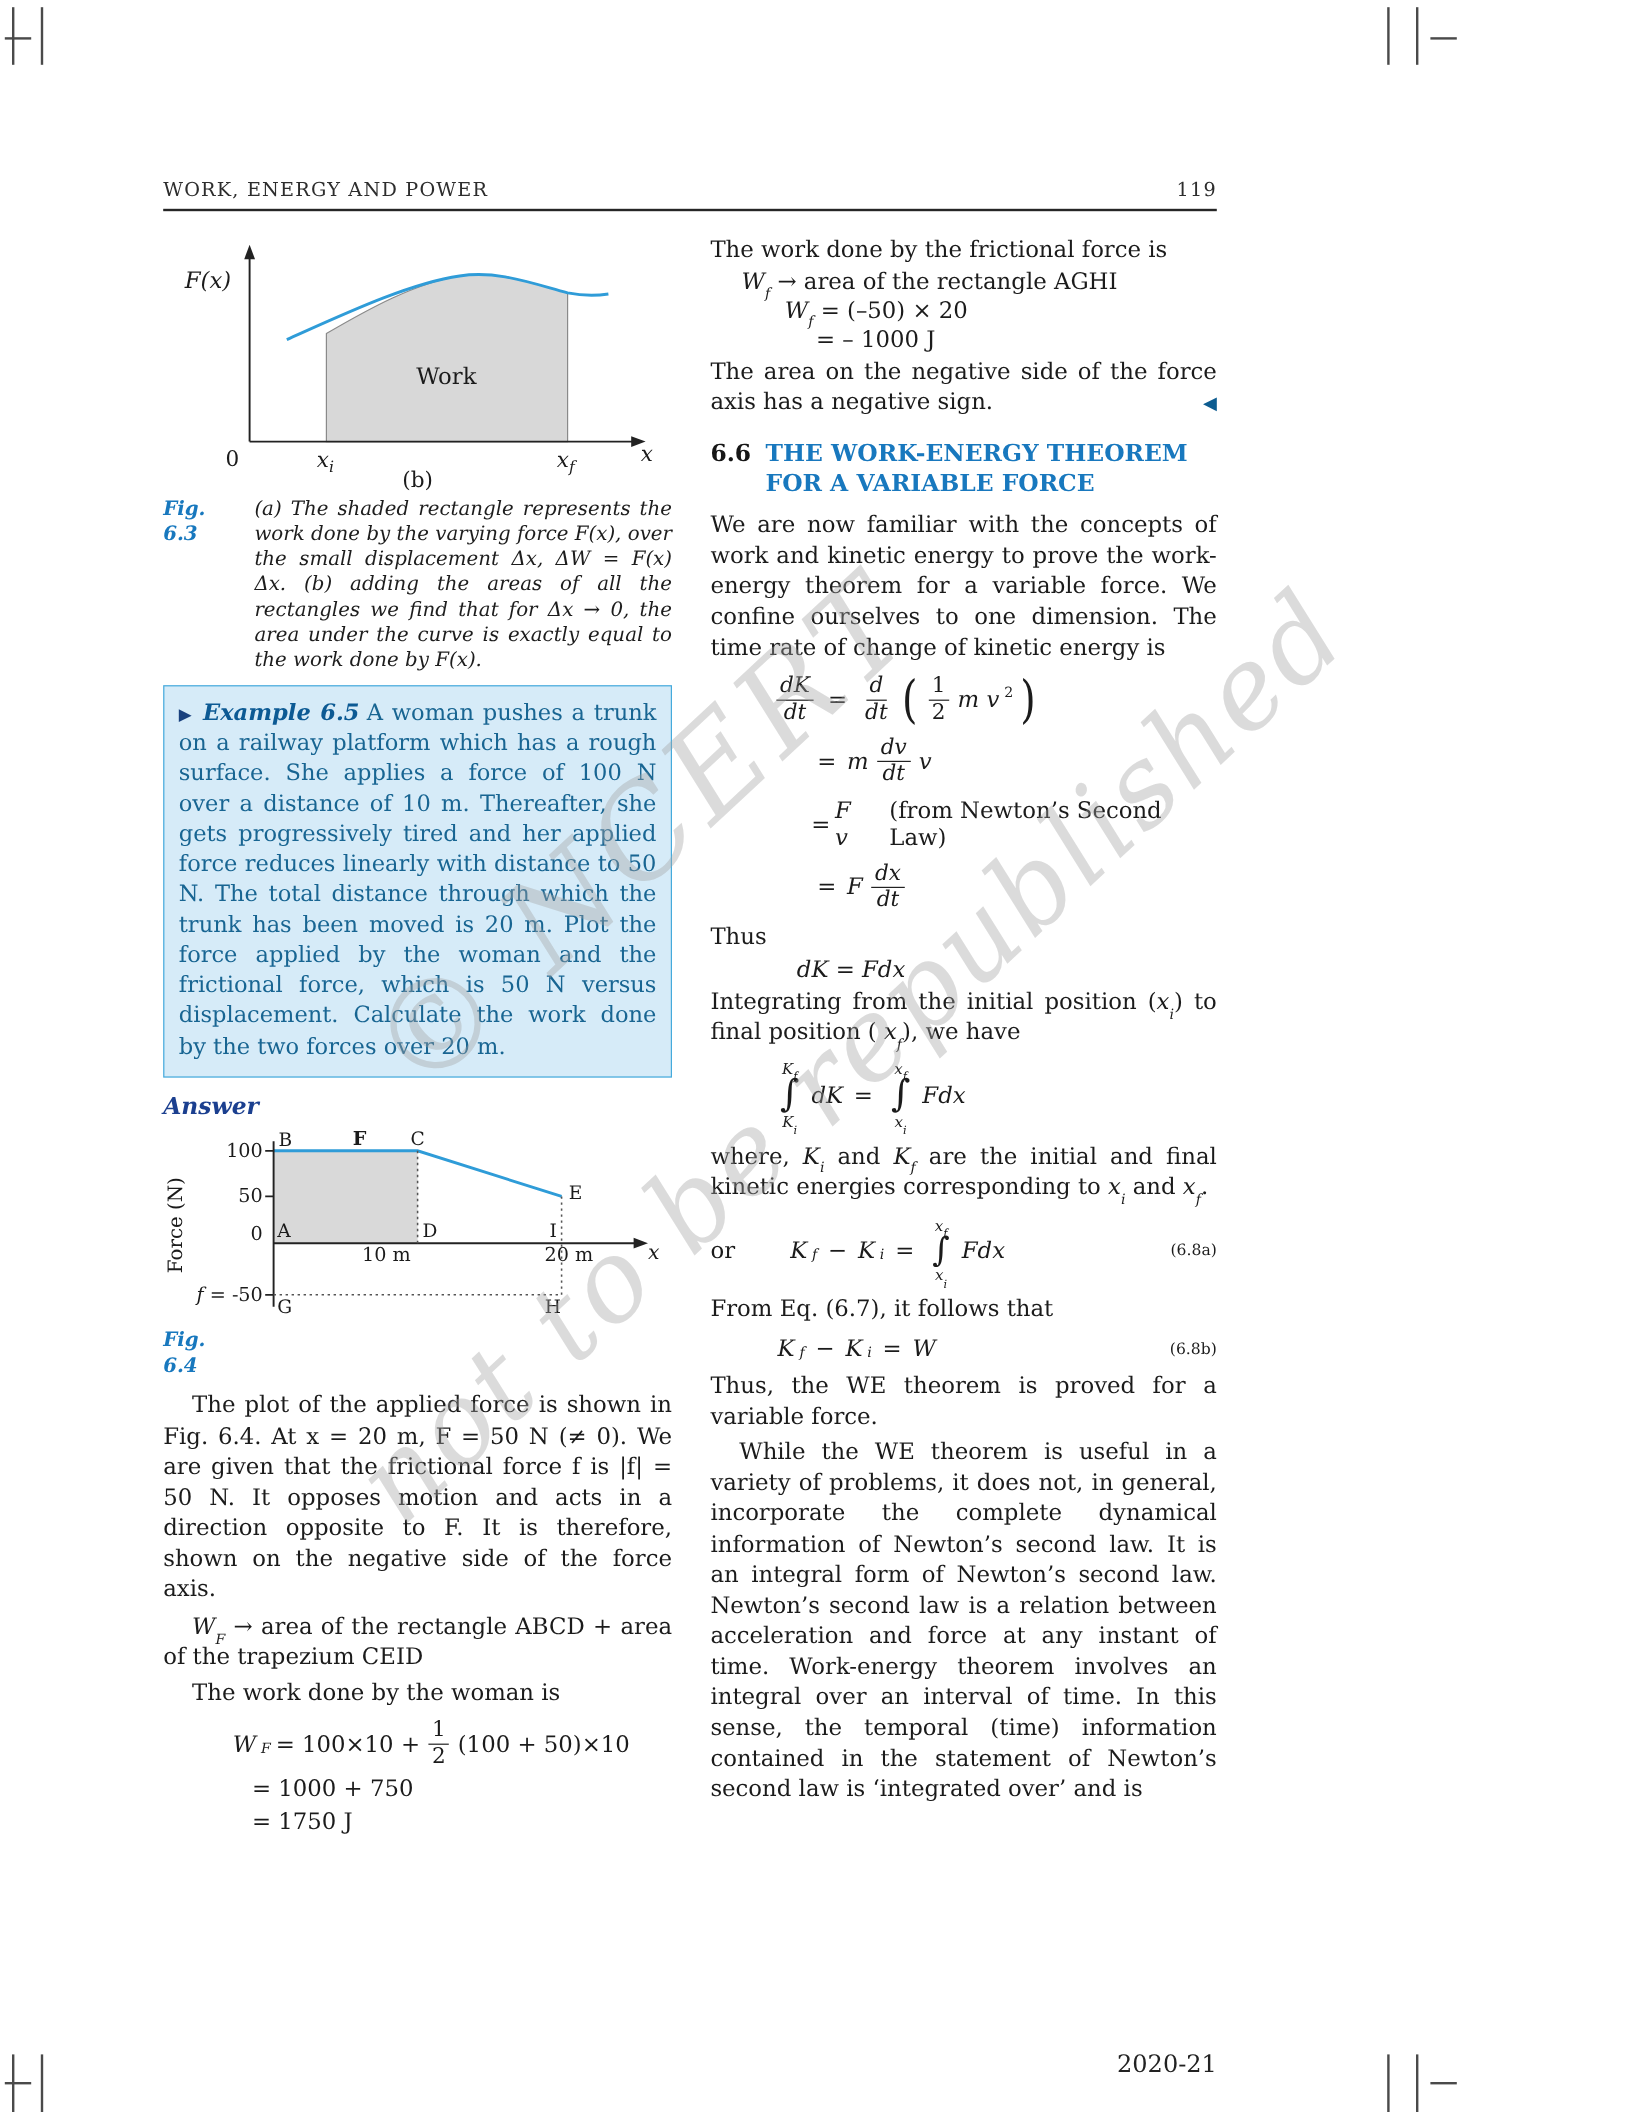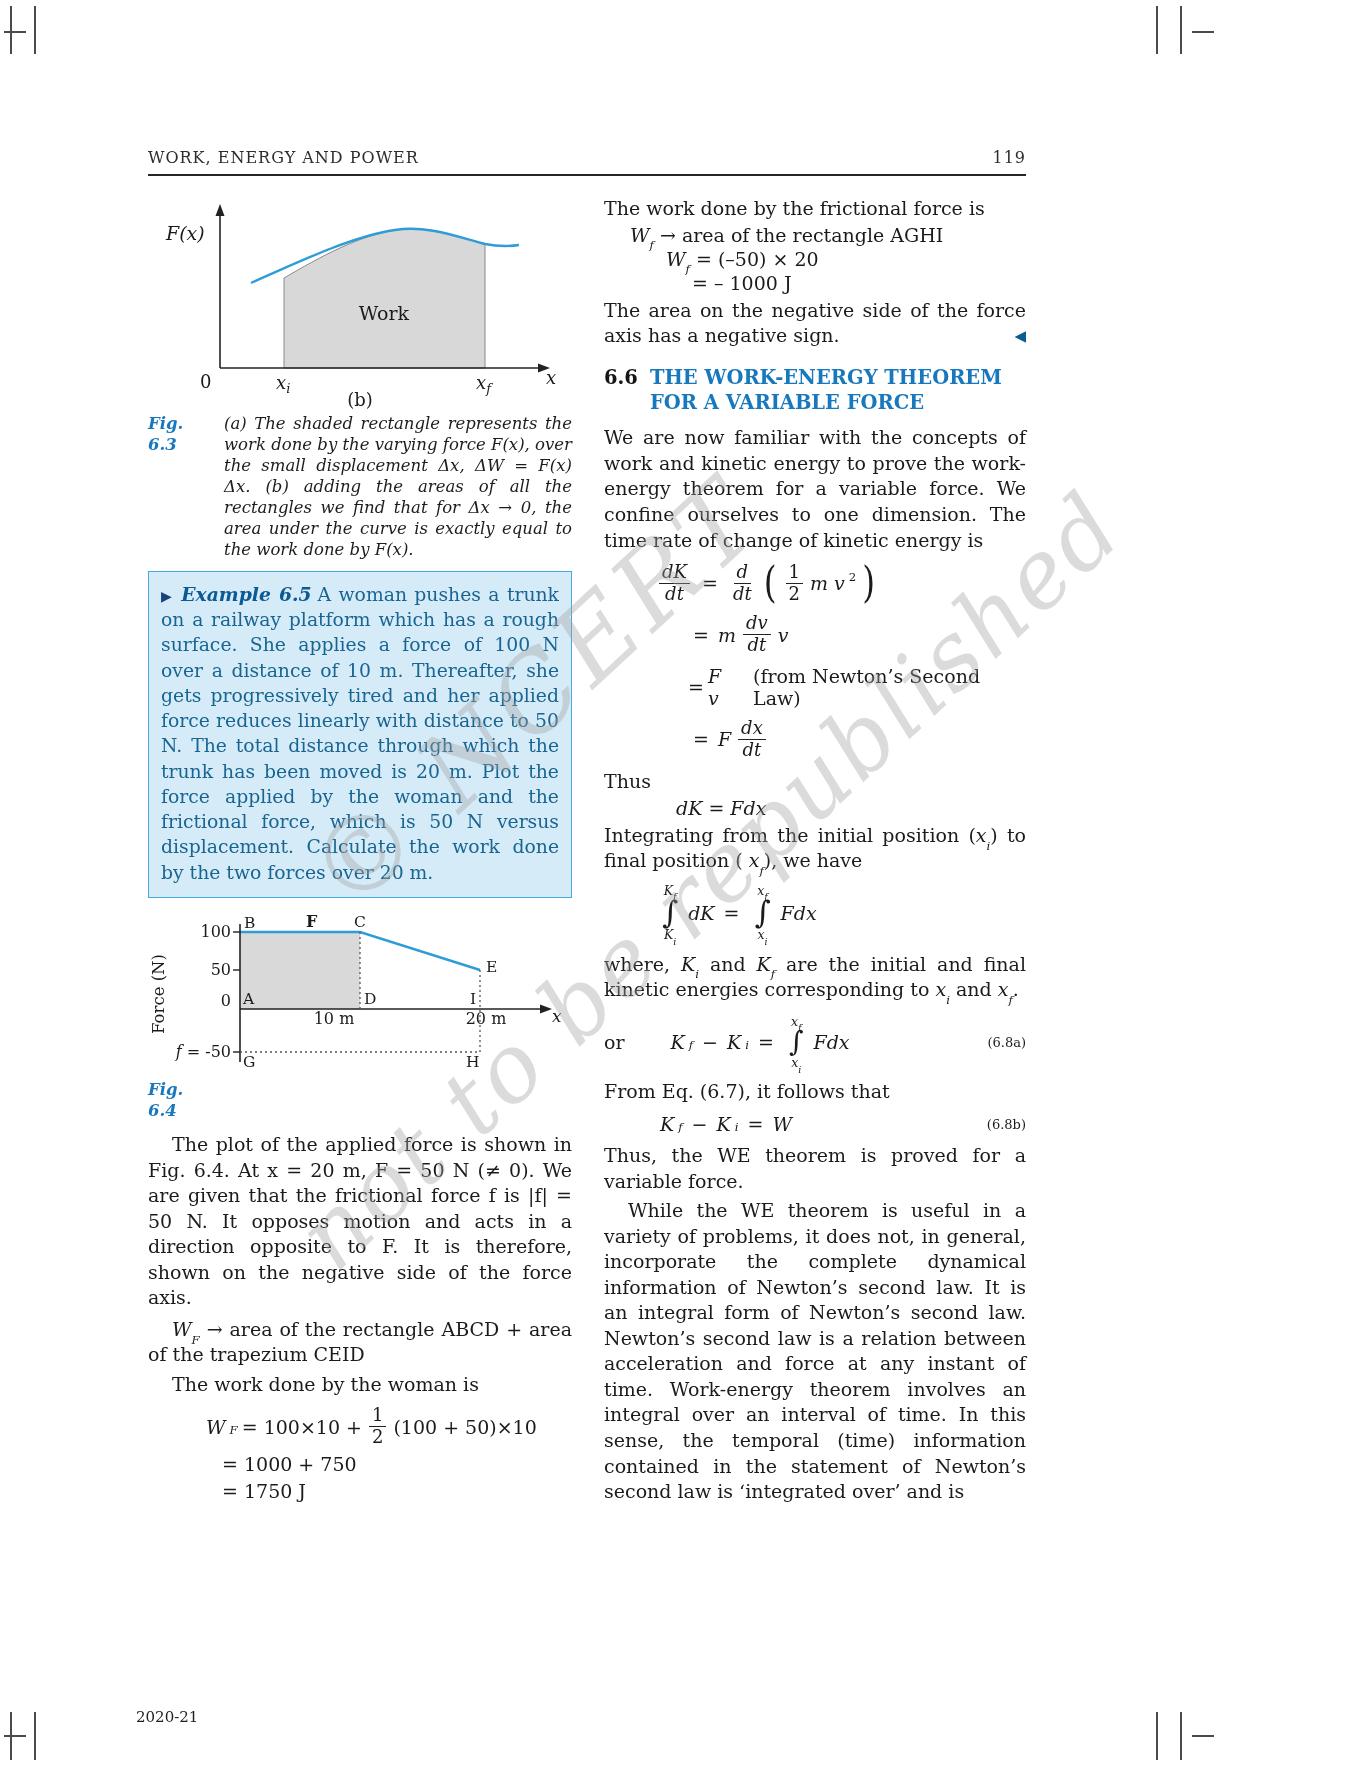--- a/index.html
+++ b/index.html
@@ -8,21 +8,21 @@
 
   
   .cm { position:absolute; background:#4a4a4a; }
 
   
   .watermark { position:absolute; left:-30px; top:600px; width:1300px; transform:rotate(-43deg);
                text-align:center; color:#a3a3a3; opacity:0.38; font-style:italic; z-index:3; pointer-events:none; }
   .wm1 { font-size:104px; letter-spacing:6px; }
   .wm2 { font-size:94px; letter-spacing:3px; margin-top:140px; }
 
-  .content { position:absolute; left:148px; top:148px; width:878px; z-index:1; }
+  .content { position:absolute; left:136px; top:148px; width:878px; z-index:1; }
   .pagehead { display:flex; justify-content:space-between; align-items:flex-end; font-size:16px;
               letter-spacing:1px; color:#2d2d2d; padding-bottom:7px; border-bottom:2.6px solid #262626; }
   .columns { display:flex; gap:32px; margin-top:20px; }
   .col-left { width:424px; }
   .col-right { width:422px; }
 
   .para { font-size:19px; line-height:1.345; text-align:justify; }
   .ind { text-indent:24px; }
   .mi { font-style:italic; }
   sub { font-size:0.62em; font-style:italic; line-height:0; position:relative; top:3px; }
@@ -73,22 +73,22 @@
   .eqtag { margin-left:auto; font-size:13px; }
   .orword { margin-right:42px; }
   .ind1 { margin-left:52px; }
   .ind2 { margin-left:84px; }
   .ind3 { margin-left:72px; }
   .ind4 { padding-left:56px; }
 
   .eqblock { margin:8px 0 0 58px; }
   .eqblock .eqrow { margin:5px 0; }
 
-  .pagefooter { position:absolute; left:136px; top:1708px; width:878px; text-align:left;
-                font-size:15px; color:#222; z-index:1; }
+  .pagefooter { position:absolute; left:136px; top:1708px; width:878px; text-align:right;
+                font-size:20px; color:#222; z-index:1; }
 </style>
 </head>
 <body>
 
 <div>
     <div class="cm" style="left:10px;top:6px;width:1.6px;height:48px"></div>
     <div class="cm" style="left:34px;top:6px;width:1.6px;height:48px"></div>
     <div class="cm" style="left:4px;top:31px;width:22px;height:1.6px"></div>
   </div>
 <div>
@@ -143,20 +143,21 @@
 
       <div class="figcaption">
         <span class="figtag">Fig. 6.3</span>
         <span class="captext">(a) The shaded rectangle represents the work done by the varying force F(x), over the small displacement Δx, ΔW = F(x) Δx. (b) adding the areas of all the rectangles we find that for Δx → 0, the area under the curve is exactly equal to the work done by F(x).</span>
       </div>
 
       <div class="examplebox">
         <span class="extri">▶</span><span class="exlabel">Example 6.5</span><span>A woman pushes a trunk on a railway platform which has a rough surface. She applies a force of 100 N over a distance of 10 m. Thereafter, she gets progressively tired and her applied force reduces linearly with distance to 50 N. The total distance through which the trunk has been moved is 20 m. Plot the force applied by the woman and the frictional force, which is 50 N versus displacement. Calculate the work done by the two forces over 20 m.</span>
       </div>
 
+      <div class="answerlabel">Answer</div>
 
       <figure style="margin-bottom:2px">
         <svg class="figsvg" viewBox="0 0 424 166" width="424" height="166">
           <rect x="92" y="22" width="120" height="77" fill="#d9d9d9"></rect>
           <polyline points="92,22 212,22 332,60" fill="none" stroke="#2f9cd8" stroke-width="2.4"></polyline>
           <line x1="92" y1="14" x2="92" y2="152" stroke="#222" stroke-width="1.6"></line>
           <line x1="92" y1="99" x2="396" y2="99" stroke="#222" stroke-width="1.6"></line>
           <polygon points="404,99 392,94.5 392,103.5" fill="#222"></polygon>
           <line x1="85" y1="22" x2="92" y2="22" stroke="#222" stroke-width="1.4"></line>
           <line x1="85" y1="60" x2="92" y2="60" stroke="#222" stroke-width="1.4"></line>

